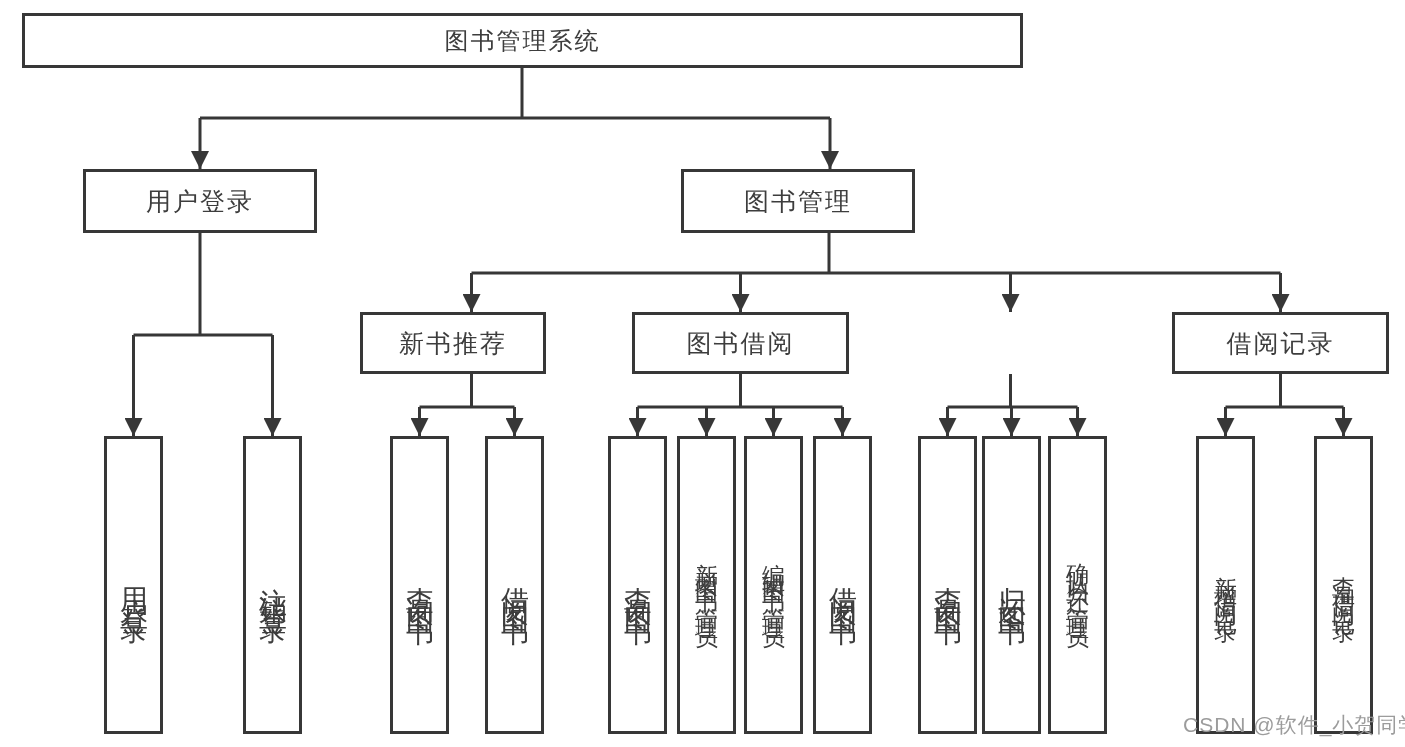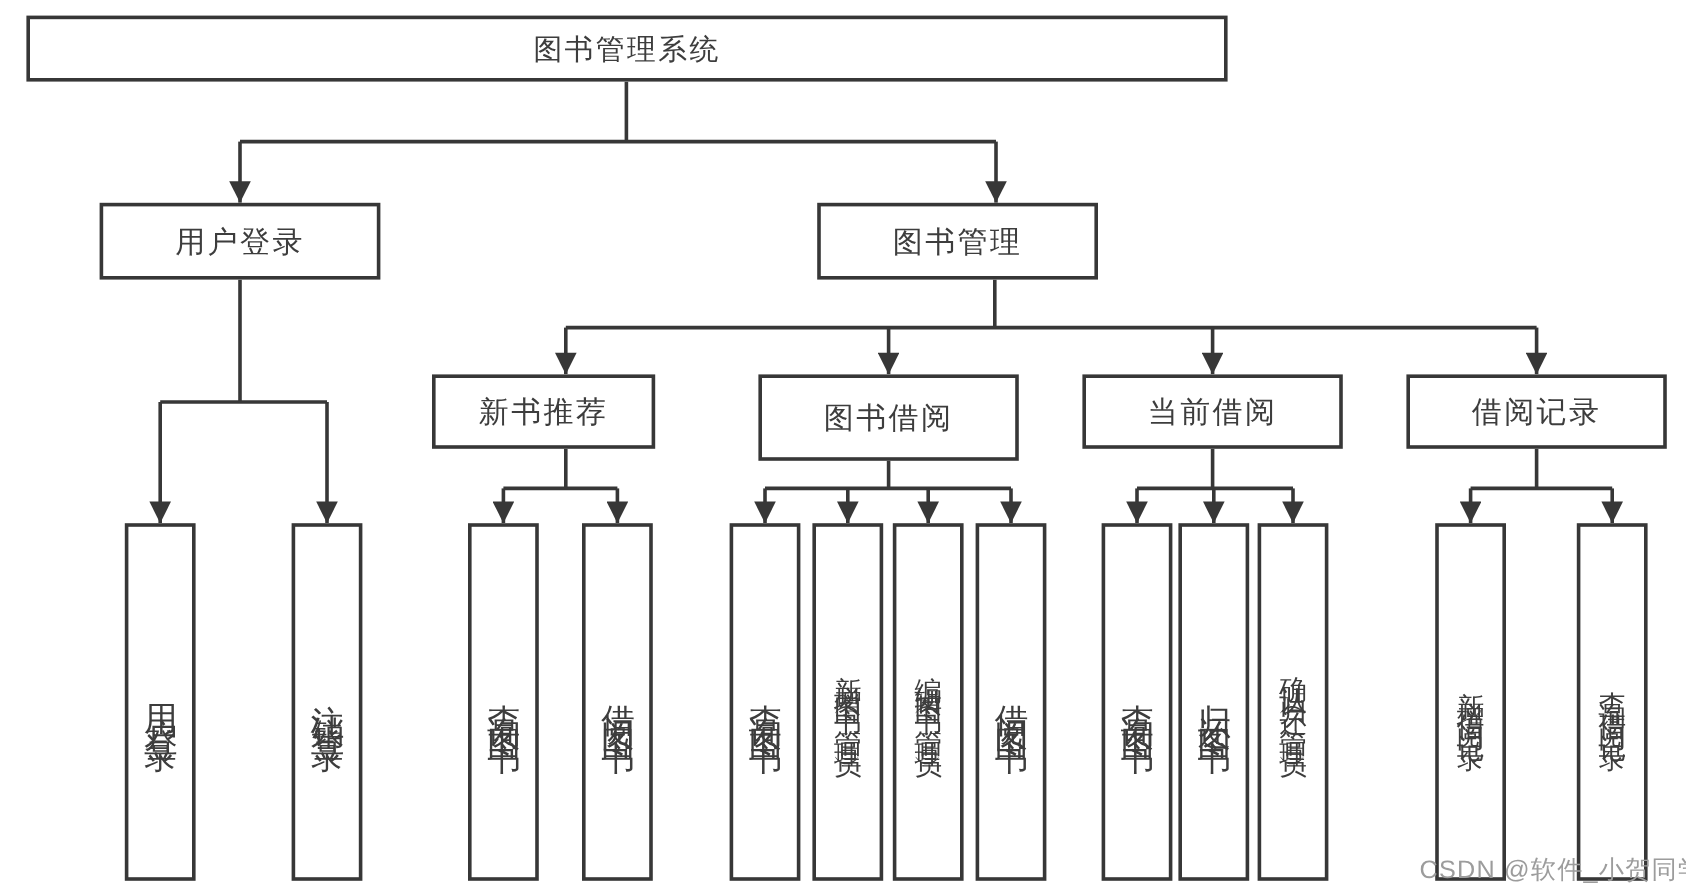--- a/index.html
+++ b/index.html
@@ -113,22 +113,21 @@
       <line x1="1343.5" y1="407" x2="1343.5" y2="436"></line>
     </g>
   </svg>
 
   <div class="node" style="left:22px; top:13px; width:1001px; height:55px; font-size:24px;">图书管理系统</div>
 
   <div class="node" style="left:83px; top:169px; width:234px; height:64px;">用户登录</div>
   <div class="node" style="left:681px; top:169px; width:234px; height:64px;">图书管理</div>
 
   <div class="node" style="left:348px; top:312px; width:186px; height:62px;margin-left:12px;">新书推荐</div>
-  <div class="node" style="left:632px; top:312px; width:217px; height:72px;">图书借阅</div>
-  <div class="node" style="left:902px; top:312px; width:217px; height:62px;">当前借阅</div>
+  <div class="node" style="left:632px; top:312px; width:217px; height:62px;">图书借阅</div>
   <div class="node" style="left:1172px; top:312px; width:217px; height:62px;">借阅记录</div>
 
   <div class="leaf lg" style="left:104px;">
     <span>用户登录</span>
   </div>
   <div class="leaf lg" style="left:243px;">
     <span>注销登录</span>
   </div>
 
   <div class="leaf lg" style="left:390px;">

